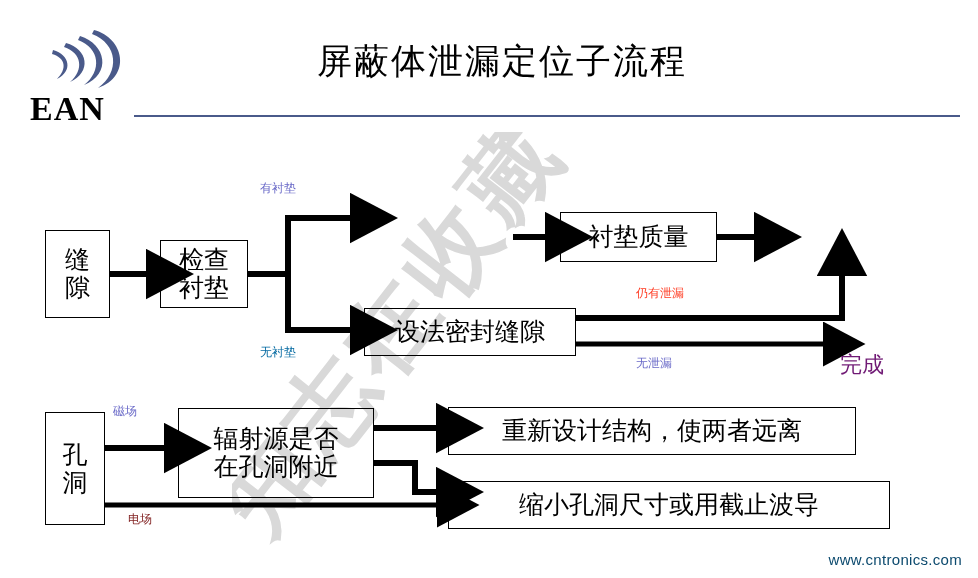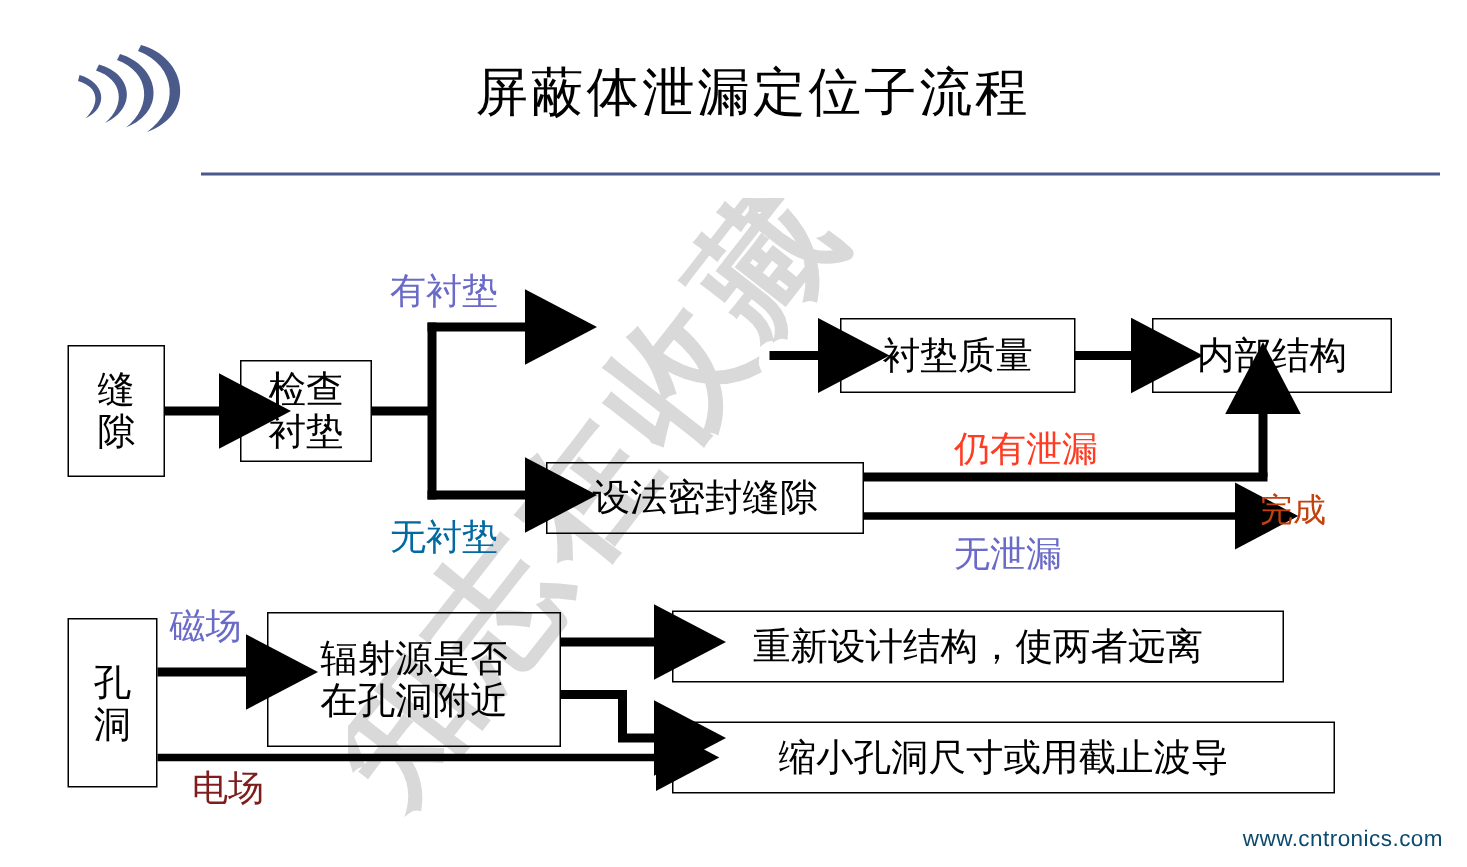--- a/index.html
+++ b/index.html
@@ -66,23 +66,23 @@
     text-align:center;
     box-sizing:border-box;
     white-space:pre-line;
   }
   .node.tall{font-size:25px;}
 
   
   .flabel{
     position:absolute;
     font-family:"DejaVu Serif","Liberation Serif",serif;
-    font-size:24px;white-space:nowrap;line-height:1;
-  }
-  .flabel.plain{color:#c2410c;font-size:22px;}
+    font-size:12px;white-space:nowrap;line-height:1;
+  }
+  .flabel.plain{color:#701a75;font-size:22px;margin-top:24px;}
 
   
   #site-url{
     position:absolute;right:16px;bottom:10px;
     font-family:"Liberation Sans","DejaVu Sans",sans-serif;
     font-size:15px;color:#0c4a6e;letter-spacing:.3px;
   }
 </style>
 </head>
 <body>
@@ -93,20 +93,21 @@
 
     <div id="logo-mark">
       <svg width="96" height="62" viewBox="0 0 96 62" xmlns="http://www.w3.org/2000/svg">
         <path d="M58 2 C 88 10, 96 48, 62 60 C 84 44, 82 16, 56 6 Z" fill="#4a5a8a"></path>
         <path d="M44 8 C 70 16, 76 46, 48 57 C 66 43, 64 20, 42 12 Z" fill="#4a5a8a"></path>
         <path d="M30 15 C 52 21, 56 44, 34 54 C 48 42, 46 25, 28 19 Z" fill="#4a5a8a"></path>
         <path d="M17 22 C 34 27, 37 43, 21 51 C 31 41, 30 30, 16 26 Z" fill="#4a5a8a"></path>
       </svg>
     </div>
 
+    <div id="logo-word">EAN</div>
 
     <div id="page-title">屏蔽体泄漏定位子流程</div>
 
     <div id="title-rule"></div>
   </div>
 
   <div id="watermark">
     <span>知志在收藏</span>
   </div>
 
@@ -171,21 +172,20 @@
 
   <div class="node tall" style="left:45px;top:230px;width:65px;height:88px;">缝
 隙</div>
 
   <div class="node" style="left:160px;top:240px;width:88px;height:68px;">检查
 衬垫</div>
 
 
   <div class="node" style="left:560px;top:212px;width:157px;height:50px;">衬垫质量</div>
 
-  <div class="node" style="left:768px;top:212px;width:160px;height:50px;">内部结构</div>
 
   <div class="node" style="left:364px;top:308px;width:212px;height:48px;">设法密封缝隙</div>
 
   <div class="flabel" style="left:260px;top:182px;color:#6a6ac8;">有衬垫</div>
 
   <div class="flabel" style="left:260px;top:346px;color:#0369a1;">无衬垫</div>
 
   <div class="flabel" style="left:636px;top:287px;color:#ff3b22;">仍有泄漏</div>
 
   <div class="flabel" style="left:636px;top:357px;color:#6a6ac8;">无泄漏</div>

